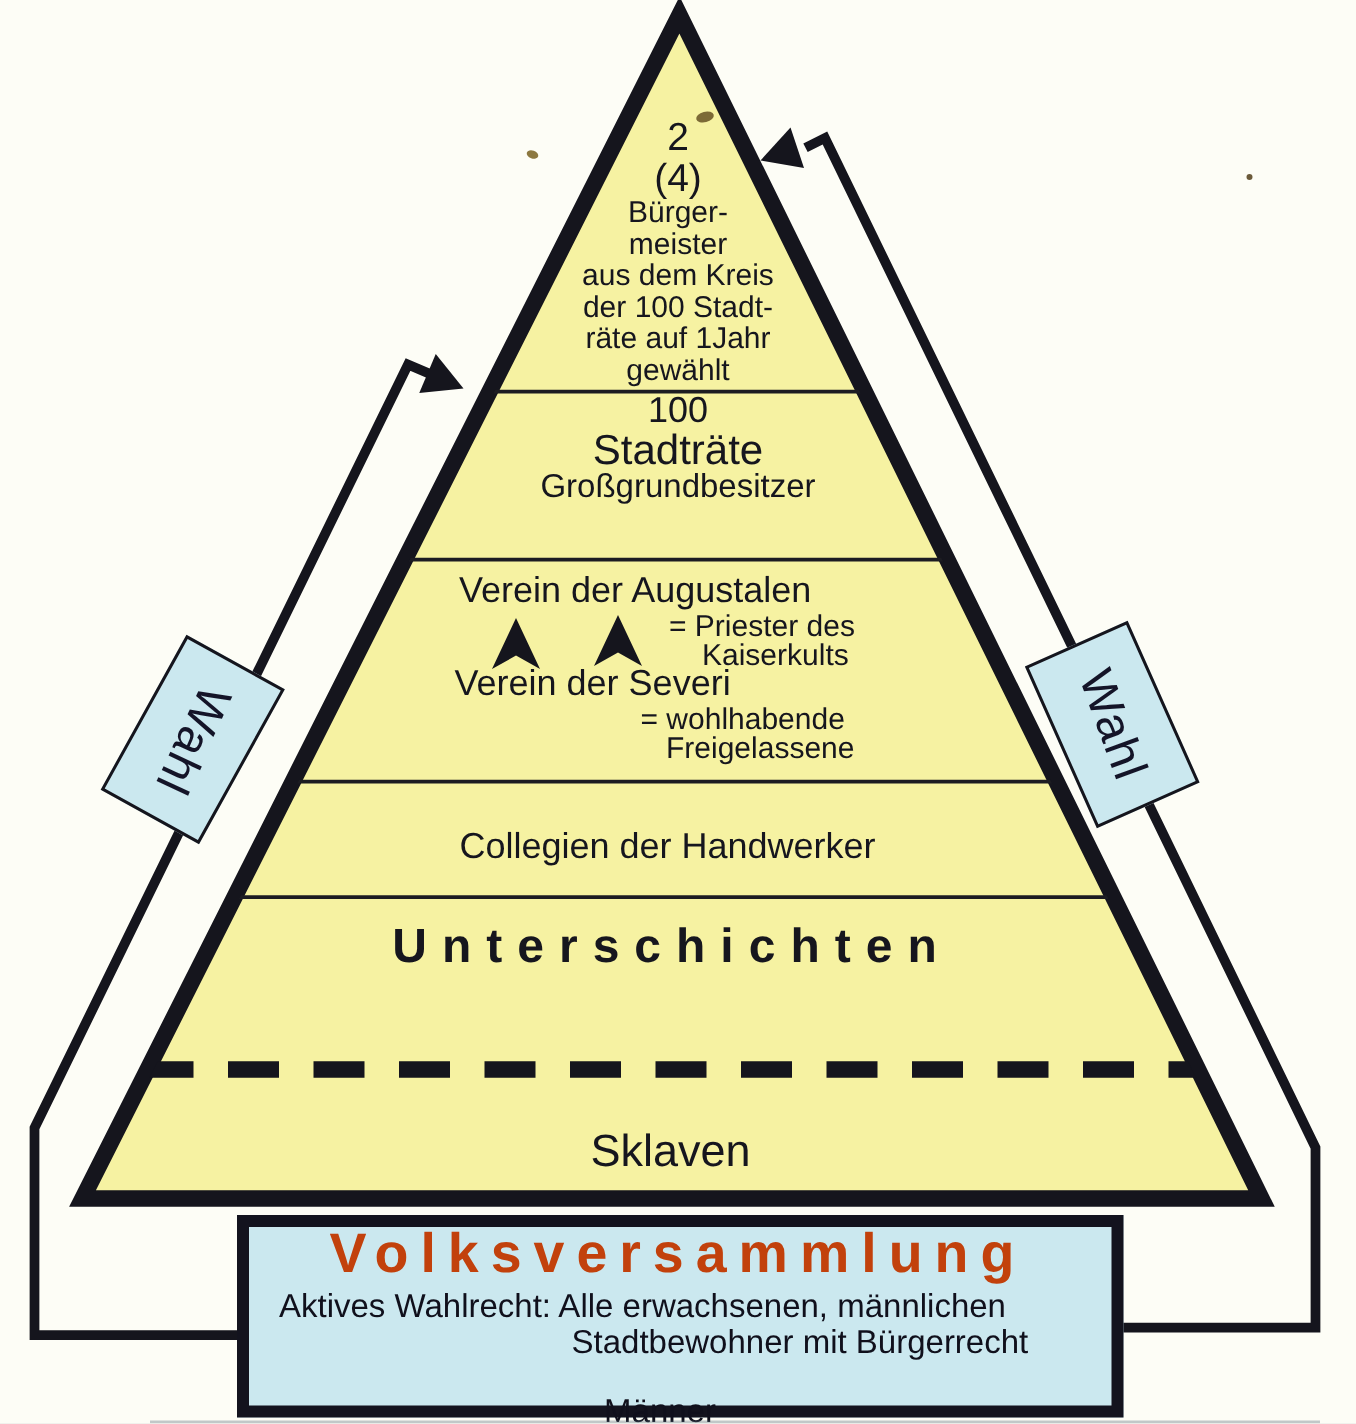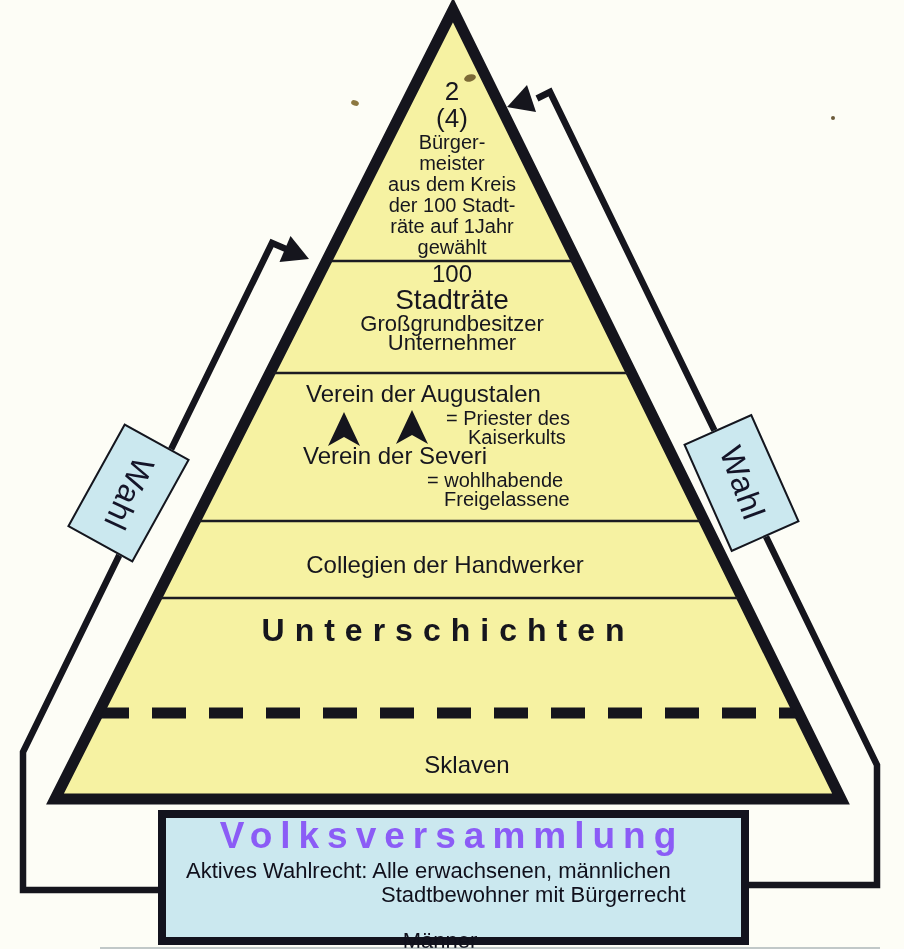--- a/index.html
+++ b/index.html
@@ -16,39 +16,39 @@
   
   .lvl1-num{font-size:26px;line-height:27px;font-weight:400;}
   .lvl1-line{font-size:20px;line-height:21px;}
   .lvl2-num{font-size:24px;line-height:23px;}
   .lvl2-title{font-size:28px;line-height:29px;}
   .lvl2-line{font-size:22px;line-height:19px;}
   .big-line{font-size:24px;}
   .small-note{font-size:20px;}
   .unterschichten{font-size:32px;font-weight:600;letter-spacing:10px;}
   .zugezogene{font-size:26px;}
-  .sklaven{font-size:24px;margin-left:20px;}
+  .sklaven{font-size:30px;}
 
   
   .wahl-box{
     width:75px;height:118px;background:#cbe8ef;border:2px solid #15151d;
     display:flex;align-items:center;justify-content:center;box-sizing:border-box;
   }
   .wahl-box span{display:block;font-size:32px;letter-spacing:1px;color:#141428;}
   .wahl-left{transform:rotate(29deg);}
   .wahl-left span{transform:rotate(86deg);}
   .wahl-right{transform:rotate(-24deg);}
   .wahl-right span{transform:rotate(94deg);}
 
   
   .assembly{
     left:158px;top:810px;width:591px;height:135px;box-sizing:border-box;
     background:#cbe8ef;border:8px solid #13131e;
   }
-  .assembly-title{font-size:37px;font-weight:700;letter-spacing:8px;color:#8b5cf6;}
+  .assembly-title{font-size:37px;font-weight:700;letter-spacing:8px;color:#c2410c;}
   .assembly-line{font-size:22px;color:#10101c;}
 
   .bottom-scan-line{left:100px;top:947px;width:780px;height:2px;background:rgba(80,100,115,0.35);}
 </style>
 </head>
 <body>
 
 <div class="stage">
 
   <svg class="layer" width="904" height="949" viewBox="0 0 904 949">
@@ -91,21 +91,20 @@
     <div class="lvl1-line">aus dem Kreis</div>
     <div class="lvl1-line">der 100 Stadt-</div>
     <div class="lvl1-line">räte auf 1Jahr</div>
     <div class="lvl1-line">gewählt</div>
   </div>
 
   <div class="abs ctr" style="left:452px;top:262px">
     <div class="lvl2-num">100</div>
     <div class="lvl2-title">Stadträte</div>
     <div class="lvl2-line">Großgrundbesitzer</div>
-    <div class="lvl2-line">Unternehmer</div>
   </div>
 
   <div class="abs nw big-line" style="left:306px;top:380px">Verein der Augustalen</div>
   <div class="abs nw small-note" style="left:446px;top:407px">= Priester des</div>
   <div class="abs nw small-note" style="left:468px;top:426px">Kaiserkults</div>
   <div class="abs nw big-line" style="left:303px;top:442px">Verein der Severi</div>
   <div class="abs nw small-note" style="left:427px;top:469px">= wohlhabende</div>
   <div class="abs nw small-note" style="left:444px;top:488px">Freigelassene</div>
 
   <div class="abs ctr big-line" style="left:445px;top:551px">Collegien der Handwerker</div>

